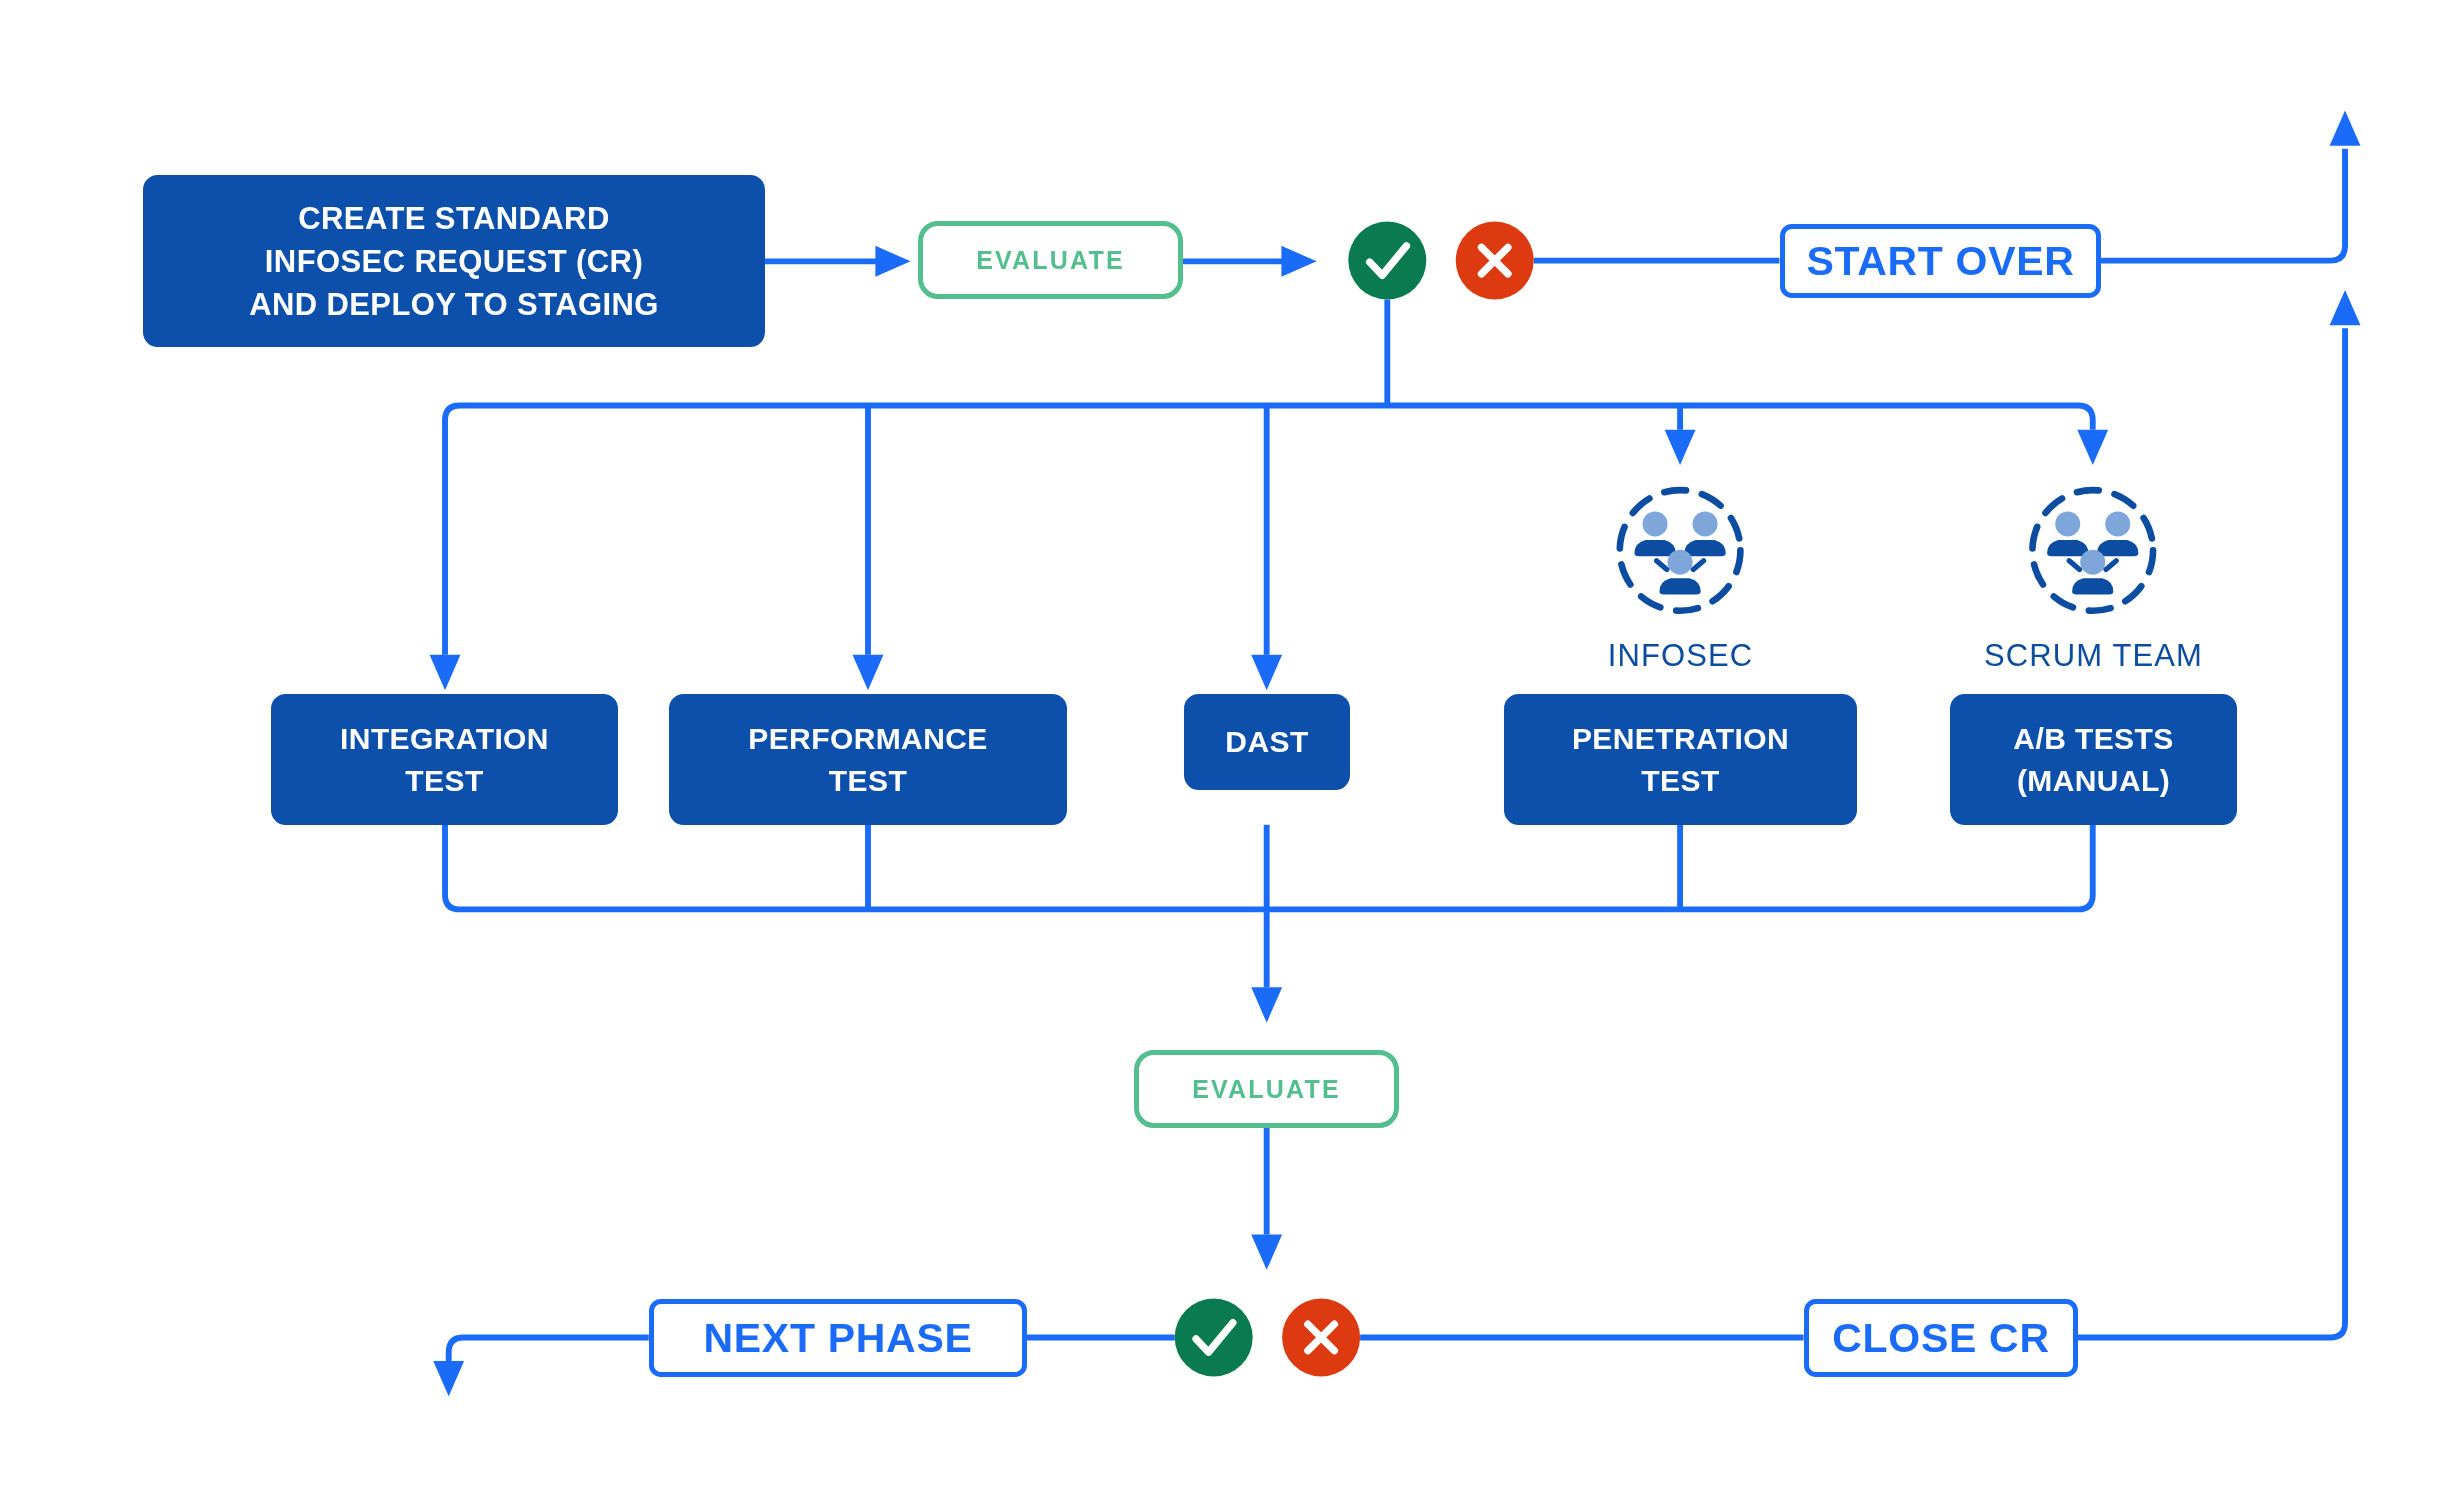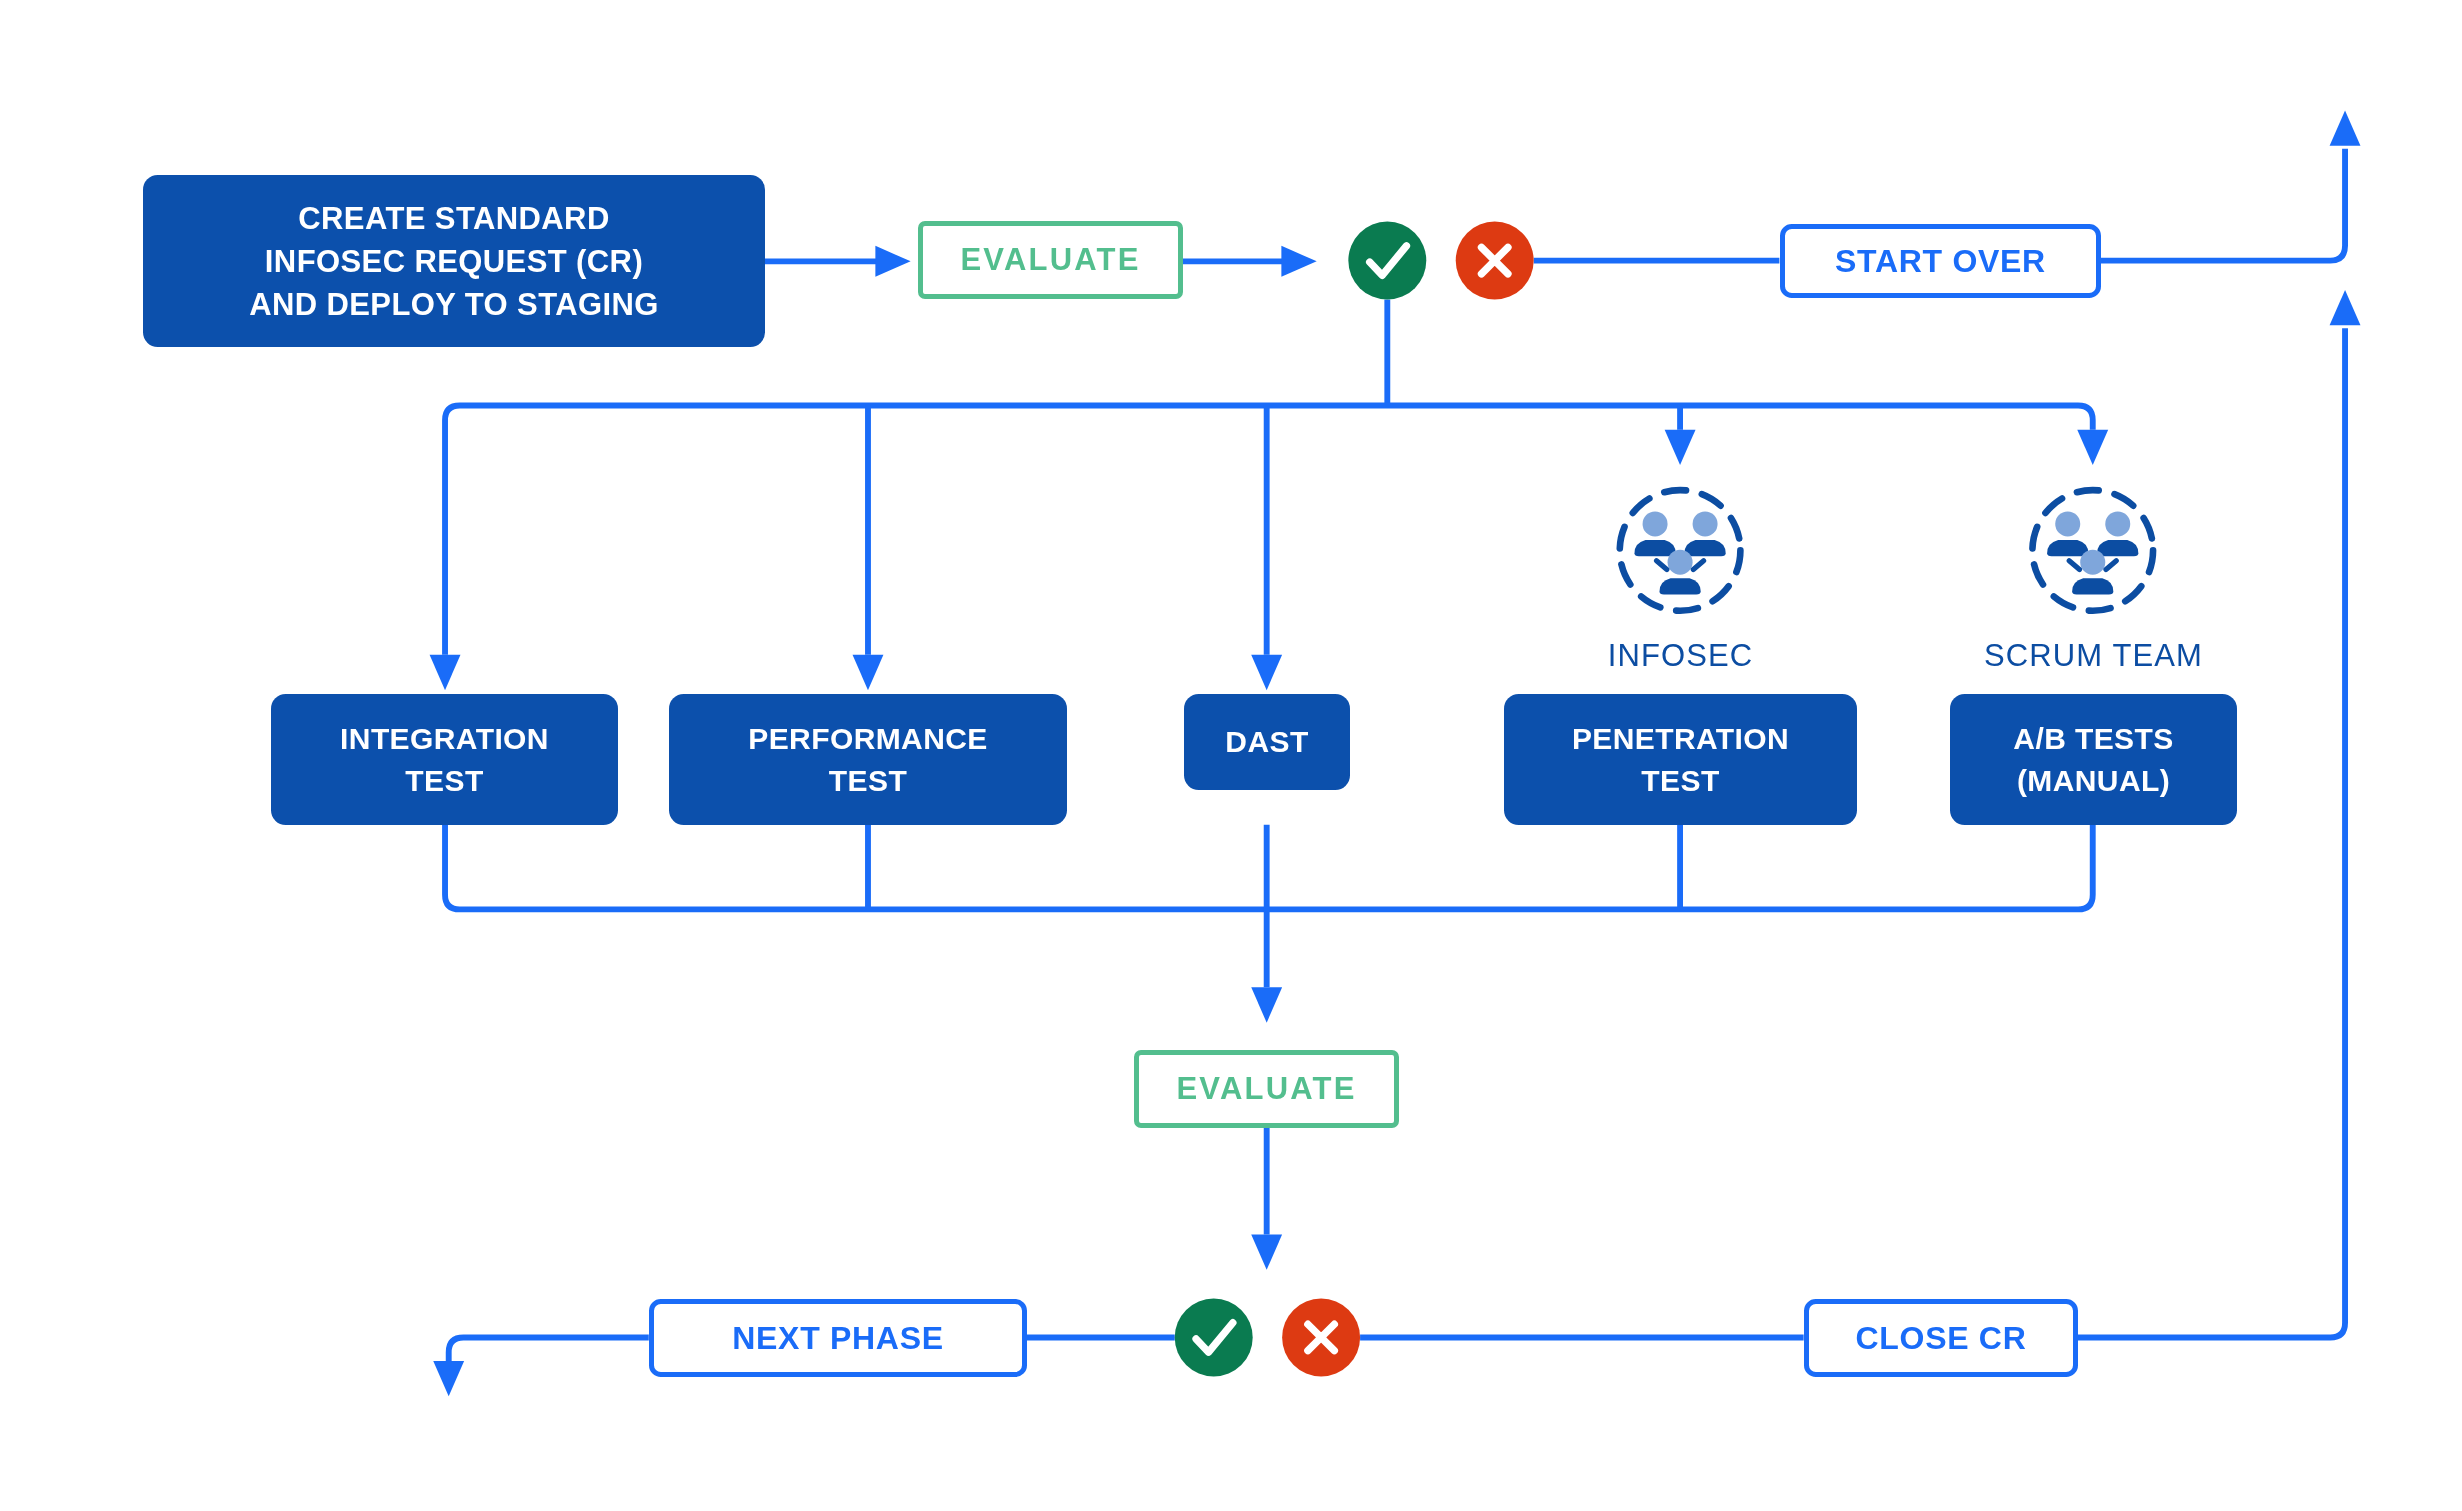--- a/index.html
+++ b/index.html
@@ -21,26 +21,26 @@
         align-items:center;justify-content:center;text-align:center;}
   .fillbox{background:var(--box-blue);border-radius:14.7px;color:#ffffff;
            font-weight:700;font-size:30px;line-height:42px;letter-spacing:0.4px;}
   .fillbox .ln{white-space:nowrap;}
   .create{left:143px;top:175px;width:622px;height:172px;font-size:31px;line-height:43px;}
   .t-integration{left:271px;top:694px;width:347px;height:131px;}
   .t-performance{left:669px;top:694px;width:398px;height:131px;}
   .t-dast{left:1184px;top:694px;width:166px;height:96px;}
   .t-penetration{left:1504px;top:694px;width:353px;height:131px;}
   .t-ab{left:1950px;top:694px;width:287px;height:131px;}
-  .evalbox{border:5.1px solid var(--green);border-radius:7px;background:#ffffff;
-           color:var(--green);font-weight:700;font-size:31px;letter-spacing:2.2px;text-align:center;}
+  .evalbox{border:5.1px solid var(--green);border-radius:20px;background:#ffffff;
+           color:var(--green);font-weight:700;font-size:25px;letter-spacing:2.2px;text-align:center;}
   .e1{left:918px;top:221px;width:265px;height:78px;}
   .e2{left:1134px;top:1050px;width:265px;height:78px;}
   .bluebox{border:5.9px solid var(--line-blue);border-radius:11.8px;background:#ffffff;
-           color:var(--line-blue);font-weight:700;font-size:32px;letter-spacing:0.7px;}
+           color:var(--line-blue);font-weight:700;font-size:41px;letter-spacing:0.7px;}
   .startover{left:1780px;top:224px;width:321px;height:74px;}
   .nextphase{left:649px;top:1299px;width:378px;height:78px;}
   .closecr{left:1804px;top:1299px;width:274px;height:78px;}
   .teamlabel{color:var(--navy);font-weight:400;font-size:31px;letter-spacing:1.1px;
              width:383px;height:38px;}
   .infosec{left:1489px;top:637px;}
   .scrum{left:1902px;top:637px;}
 </style>
 </head>
 <body>

